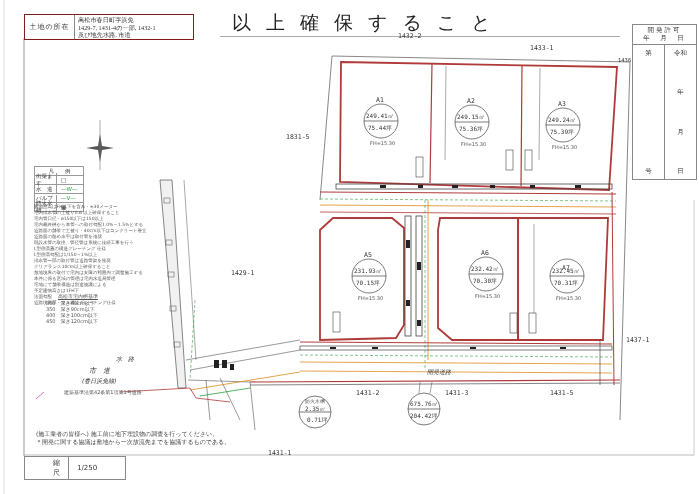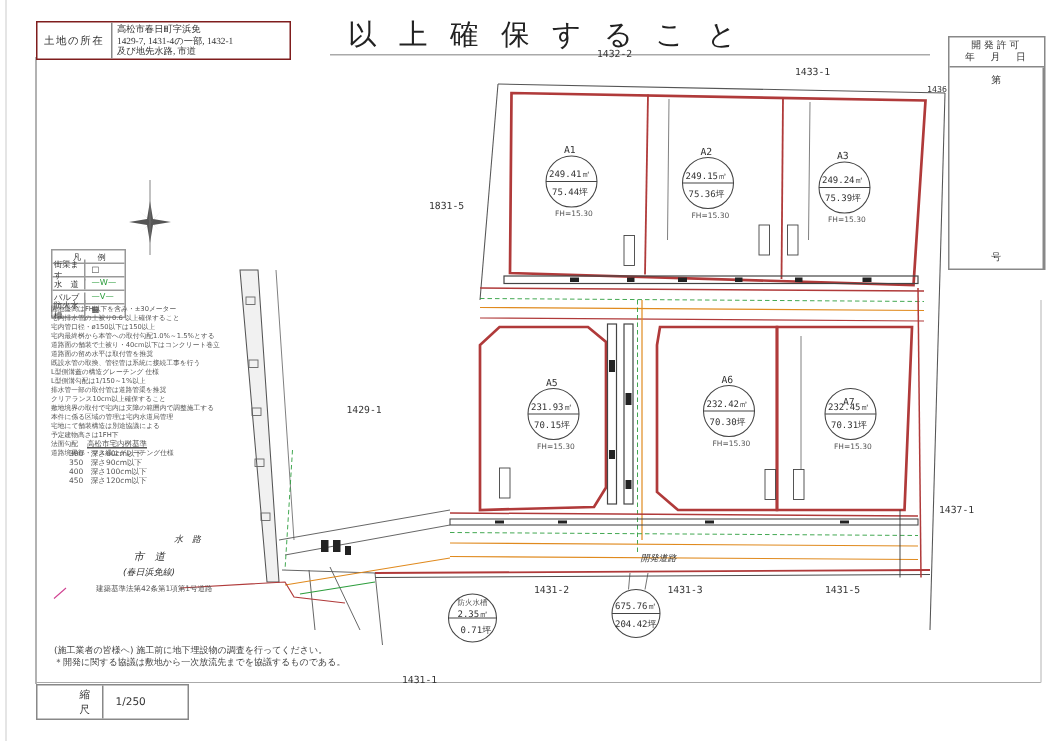--- a/index.html
+++ b/index.html
@@ -184,20 +184,26 @@
 <div class="permit">
   <div class="permit-head">
     <div>開発許可</div>
     <div>年　月　日</div>
   </div>
   <div class="permit-cols">
     <div class="permit-col">
       <span>第</span>
       <span>号</span>
     </div>
+    <div class="permit-col">
+      <span>令和</span>
+      <span>年</span>
+      <span>月</span>
+      <span>日</span>
+    </div>
   </div>
 </div>
 
 <div class="legend">
   <div class="legend-row" style="justify-content:center">
       <span style="border:none;width:auto">凡　　例</span>
     </div>
   <div class="legend-row">
       <span>街渠ます</span>
       <span style="padding-left:4px">□</span>

